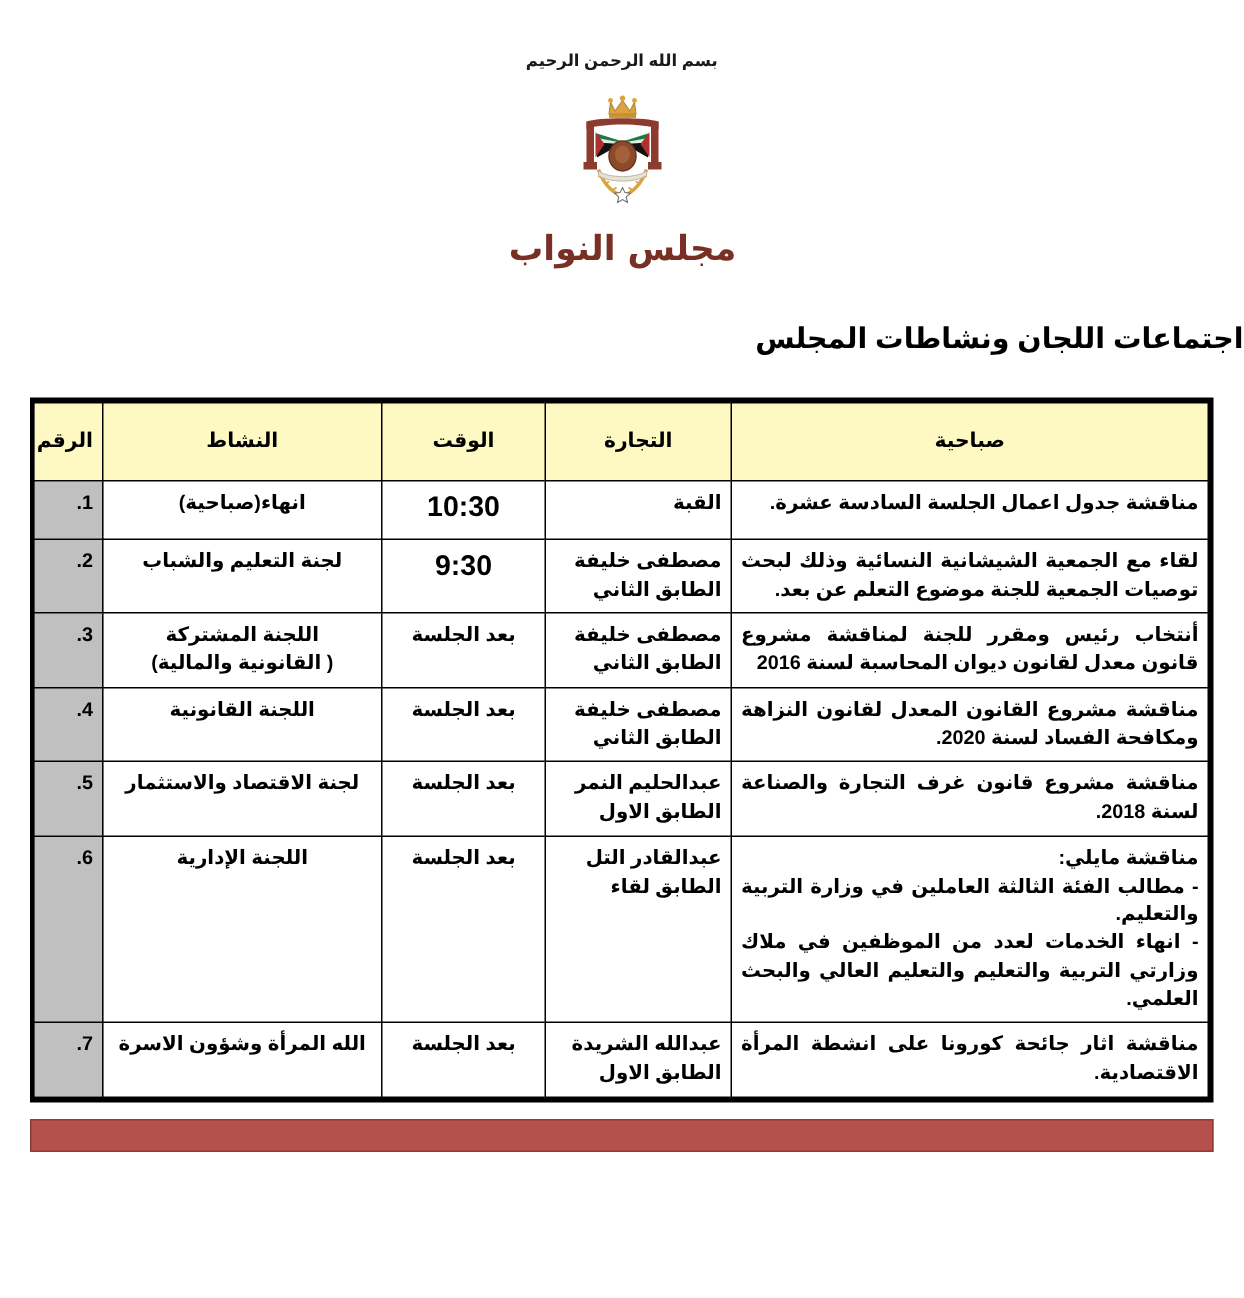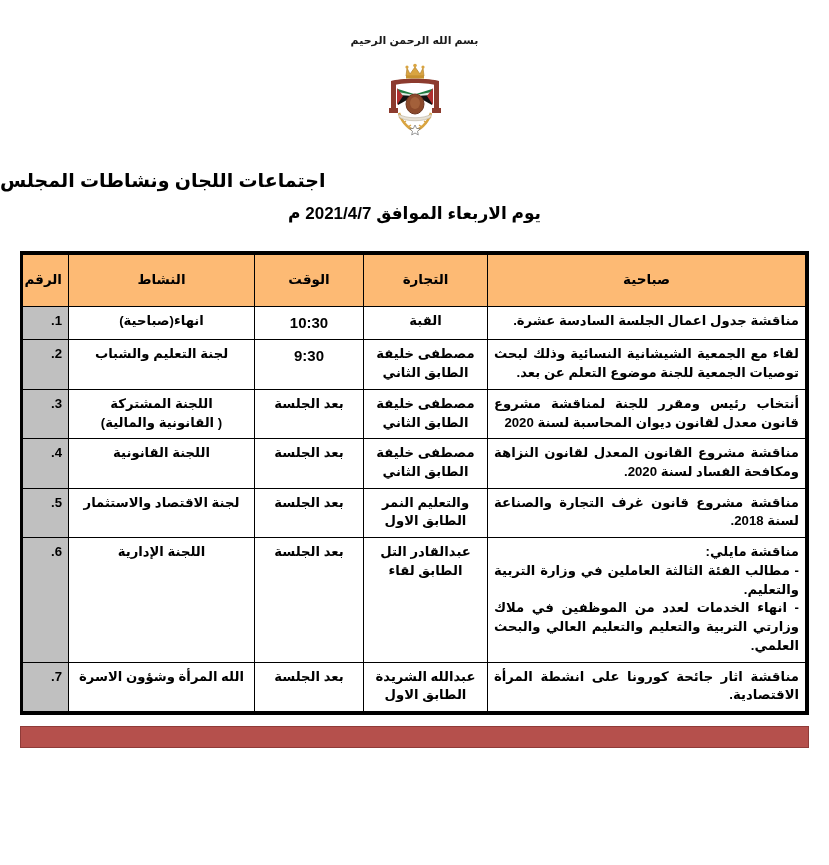--- a/index.html
+++ b/index.html
@@ -44,21 +44,21 @@
     height: 82px;
   }
   .council-name {
     text-align: center;
     margin-top: 2px;
     line-height: 1;
   }
   .council-name svg { display: inline-block; }
 
   .doc-title {
-    text-align: left;
+    text-align: right;
     font-size: 19px;
     font-weight: bold;
     direction: rtl;
     margin-top: 26px;
     letter-spacing: 0px;
   }
   .doc-subtitle {
     text-align: center;
     font-size: 17px;
     font-weight: bold;
@@ -81,21 +81,21 @@
   table.sched th,
   table.sched td {
     border: 1.5px solid #000000;
     vertical-align: top;
     padding: 5px 6px 6px 6px;
     font-size: 13.2px;
     font-weight: bold;
     line-height: 1.42;
   }
   table.sched thead th {
-    background: #fdba74;
+    background: #fef9c3;
     text-align: center;
     vertical-align: middle;
     height: 40px;
     font-size: 13.5px;
     letter-spacing: 0.6px;
   }
   col.c-num     { width: 46px;  }
   col.c-act     { width: 186px; }
   col.c-time    { width: 109px; }
   col.c-hall    { width: 124px; }
@@ -104,25 +104,25 @@
   td.num {
     background: #c0c0c0;
     text-align: right;
     direction: ltr;
     unicode-bidi: bidi-override;
     padding-right: 8px;
     font-size: 13.5px;
   }
   td.activity { text-align: center; }
   td.time     { text-align: center; }
-  td.hall     { text-align: center; }
+  td.hall     { }
   td.subject  { text-align: justify; text-align-last: right; }
   td.time.digits {
     direction: ltr;
-    font-size: 15px;
+    font-size: 19px;
   }
   .subject-block { white-space: pre-line; }
 
   
   .red-bar {
     margin: 11px 20px 0 20px;
     height: 22px;
     background: #b5504c;
     border: 1.5px solid #8f3b38;
     box-sizing: border-box;
@@ -167,23 +167,27 @@
         <path d="M30 52 C34 64 42 69 46 69 C50 69 58 64 62 52" fill="none" stroke="#d9a441" stroke-width="2.4"></path>
         <path d="M33 55 l-3 2 M37 60 l-3 2 M42 64 l-3 2 M59 55 l3 2 M55 60 l3 2 M50 64 l3 2" stroke="#d9a441" stroke-width="1.4"></path>
 
         <path d="M46 64 l1.6 3.4 l3.7 .4 l-2.8 2.5 l.8 3.6 l-3.3-1.9 l-3.3 1.9 l.8-3.6 l-2.8-2.5 l3.7-.4 Z" fill="#ffffff" stroke="#6b6b6b" stroke-width="0.7"></path>
 
         <path d="M30 53 C36 58 56 58 62 53 L62 56 C56 61 36 61 30 56 Z" fill="#e8e2d5" stroke="#b9b0a0" stroke-width="0.6"></path>
       </svg>
     </span>
   </div>
 
+  <div class="council-name">
+    <svg viewBox="0 0 200 44" width="170" height="40" xmlns="http://www.w3.org/2000/svg" aria-label="مجلس النواب">
+      <text x="100" y="32" text-anchor="middle" font-family="'DejaVu Sans','Liberation Sans',sans-serif" font-size="27" font-weight="bold" fill="#7a2f25" direction="rtl">مجلس النواب</text>
+    </svg>
+  </div>
 
   <div class="doc-title">اجتماعات اللجان ونشاطات المجلس</div>
-  <div class="doc-subtitle">يوم الاربعاء الموافق 2021/4/7 م</div>
 
   <div class="table-wrap">
     <table class="sched">
       <colgroup>
         <col class="c-subject">
         <col class="c-hall">
         <col class="c-time">
         <col class="c-act">
         <col class="c-num">
       </colgroup>
@@ -206,39 +210,39 @@
         </tr>
         <tr>
           <td class="subject subject-block">لقاء مع الجمعية الشيشانية النسائية وذلك لبحث توصيات الجمعية للجنة موضوع التعلم عن بعد.</td>
           <td class="hall subject-block">مصطفى خليفة
 الطابق الثاني</td>
           <td class="time digits">9:30</td>
           <td class="activity subject-block">لجنة التعليم والشباب</td>
           <td class="num">.2</td>
         </tr>
         <tr>
-          <td class="subject subject-block">أنتخاب رئيس ومقرر للجنة لمناقشة مشروع قانون معدل لقانون ديوان المحاسبة لسنة 2020</td>
+          <td class="subject subject-block">أنتخاب رئيس ومقرر للجنة لمناقشة مشروع قانون معدل لقانون ديوان المحاسبة لسنة 2016</td>
           <td class="hall subject-block">مصطفى خليفة
 الطابق الثاني</td>
           <td class="time">بعد الجلسة</td>
           <td class="activity subject-block">اللجنة المشتركة
 ( القانونية والمالية)</td>
           <td class="num">.3</td>
         </tr>
         <tr>
           <td class="subject subject-block">مناقشة مشروع القانون المعدل لقانون النزاهة ومكافحة الفساد لسنة 2020.</td>
           <td class="hall subject-block">مصطفى خليفة
 الطابق الثاني</td>
           <td class="time">بعد الجلسة</td>
           <td class="activity subject-block">اللجنة القانونية</td>
           <td class="num">.4</td>
         </tr>
         <tr>
           <td class="subject subject-block">مناقشة مشروع قانون غرف التجارة والصناعة لسنة 2018.</td>
-          <td class="hall subject-block">والتعليم النمر
+          <td class="hall subject-block">عبدالحليم النمر
 الطابق الاول</td>
           <td class="time">بعد الجلسة</td>
           <td class="activity subject-block">لجنة الاقتصاد والاستثمار</td>
           <td class="num">.5</td>
         </tr>
         <tr>
           <td class="subject subject-block">مناقشة مايلي:
 - مطالب الفئة الثالثة العاملين في وزارة التربية والتعليم.
 - انهاء الخدمات لعدد من الموظفين في ملاك وزارتي التربية والتعليم والتعليم العالي والبحث العلمي.</td>
           <td class="hall subject-block">عبدالقادر التل

